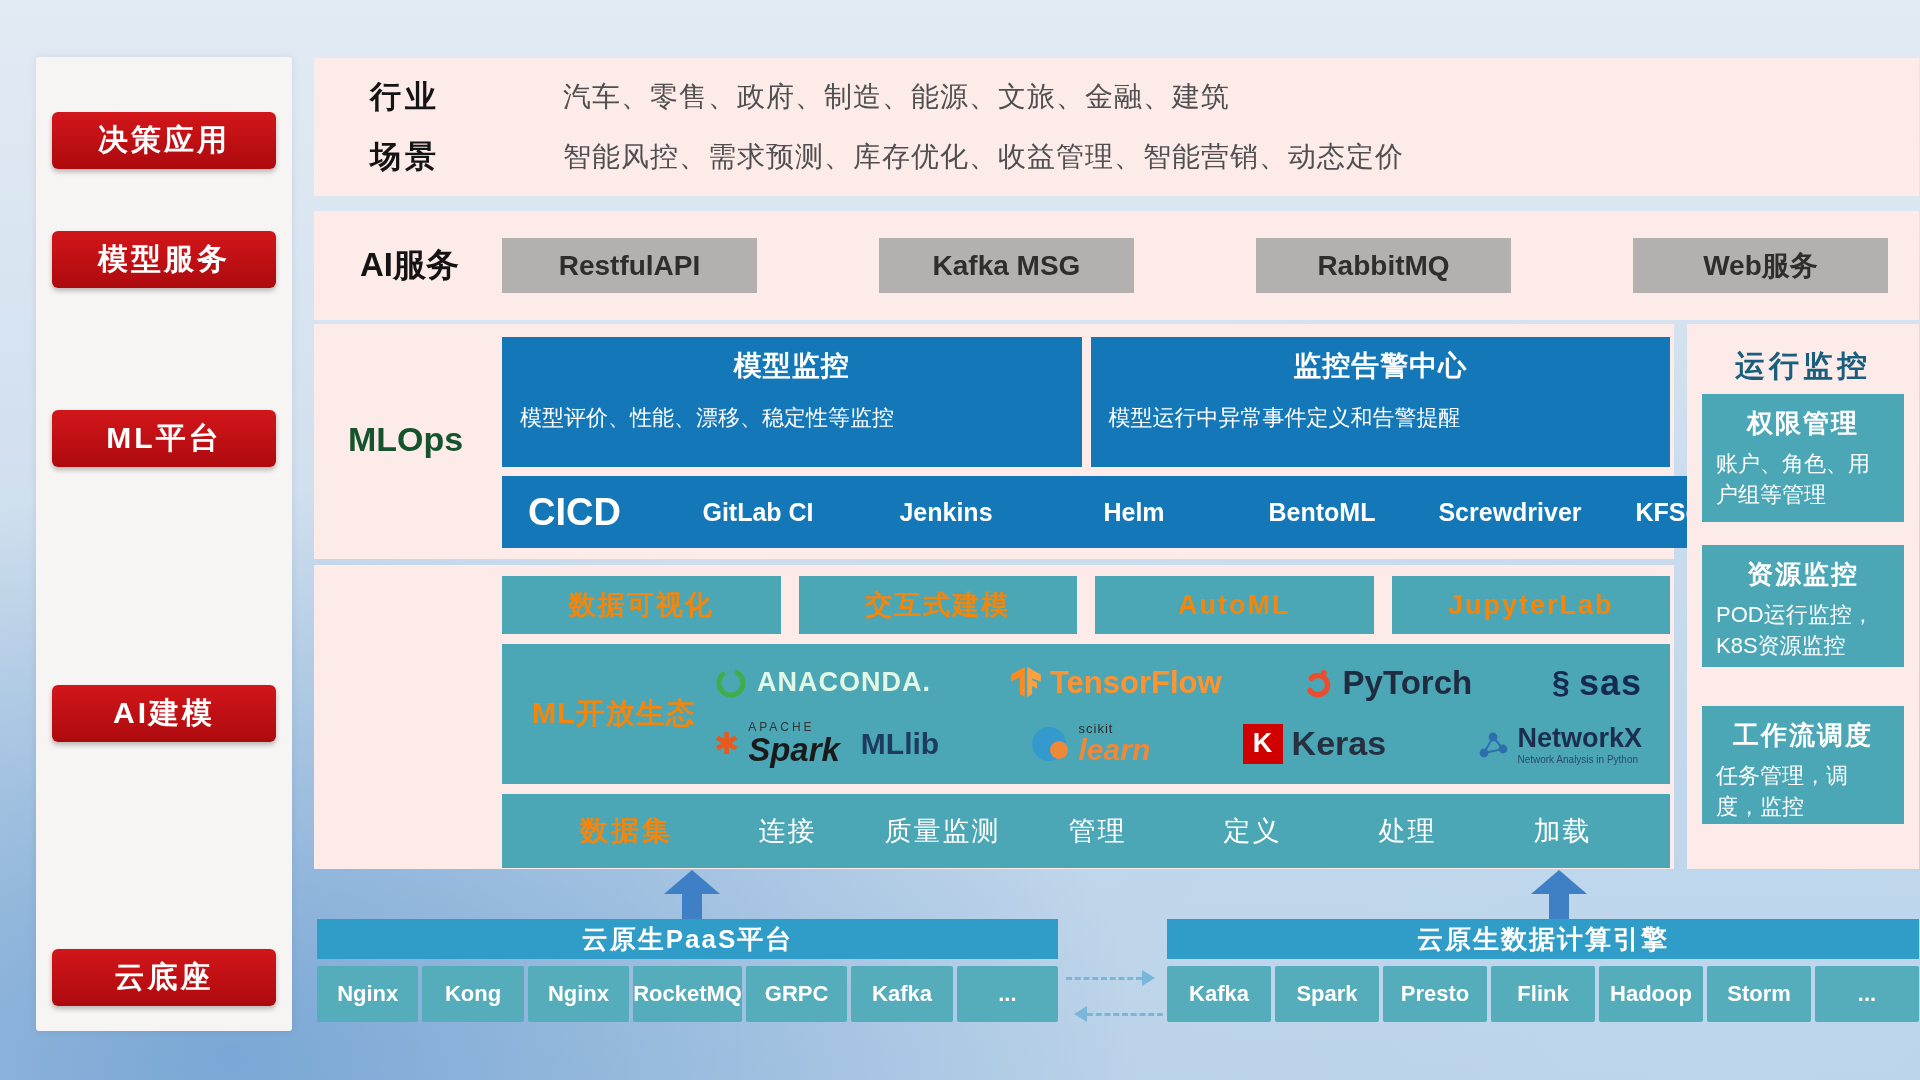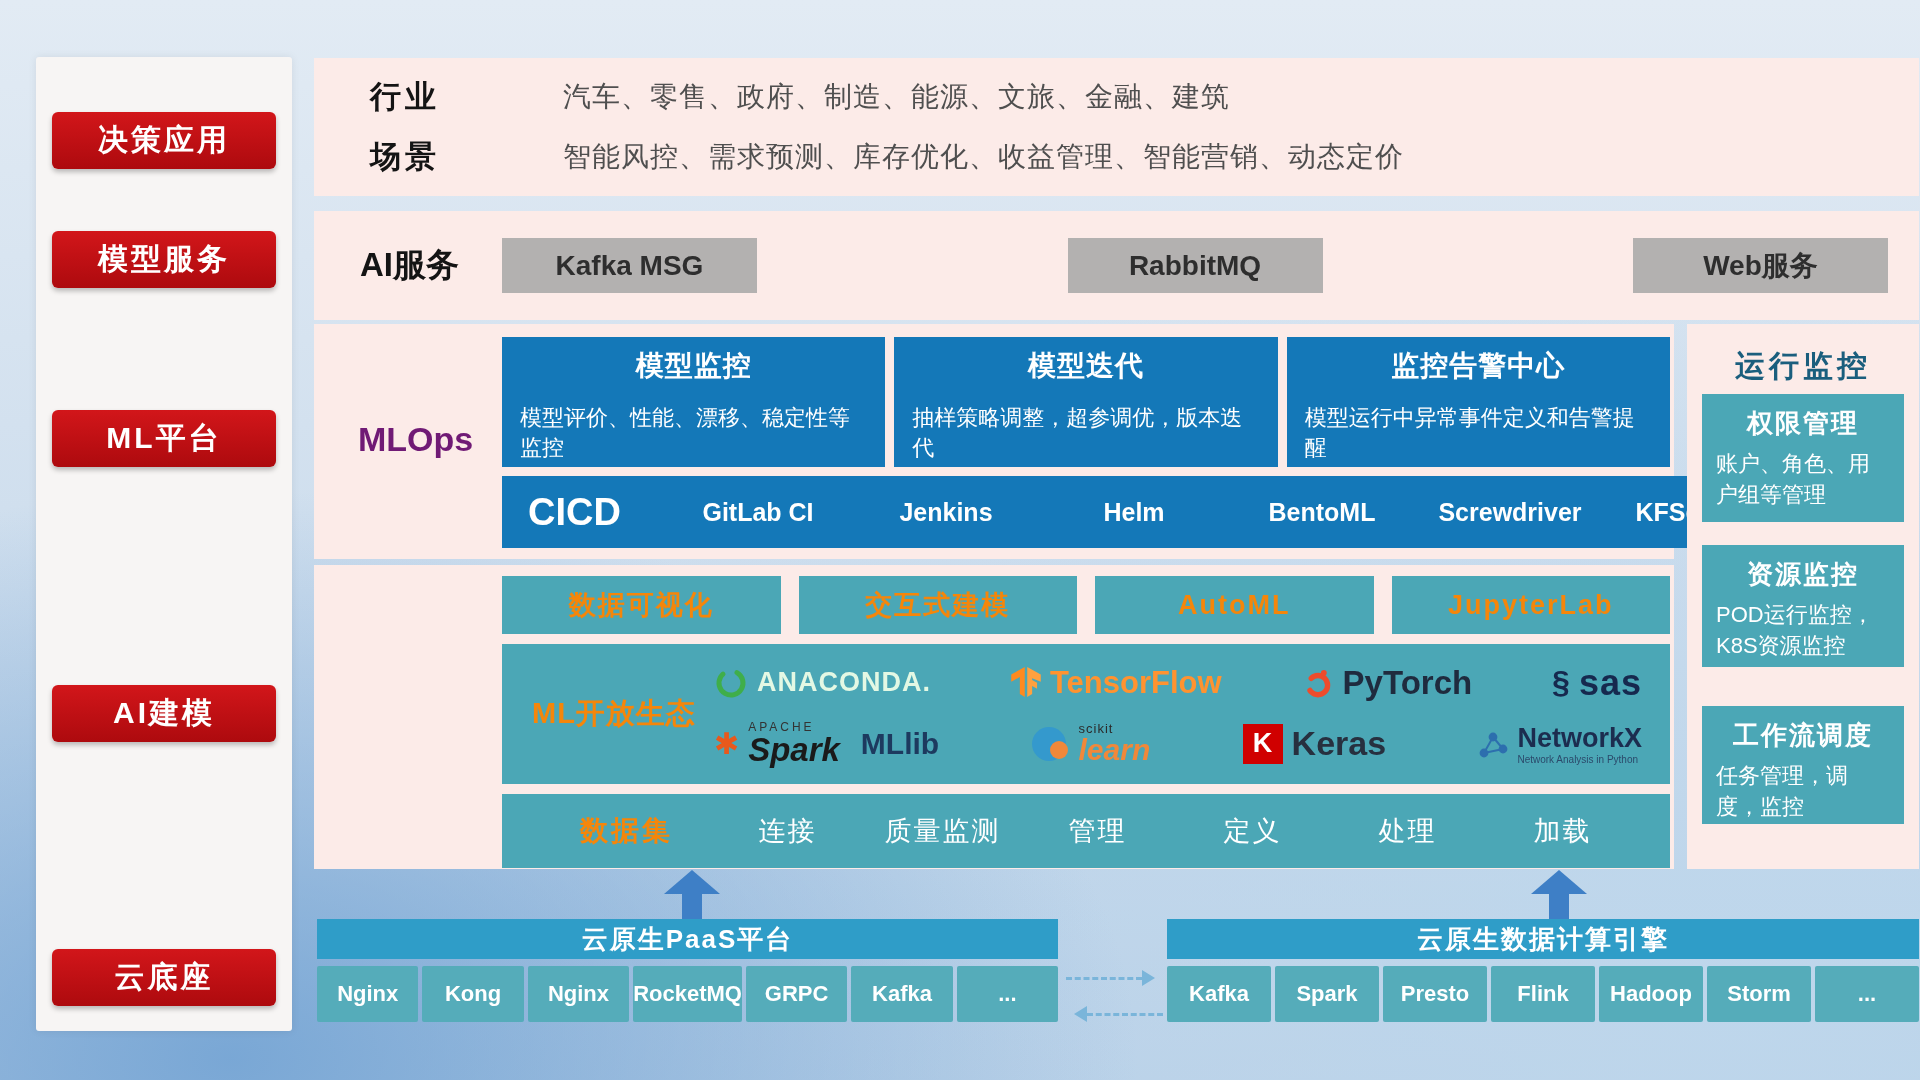--- a/index.html
+++ b/index.html
@@ -28,21 +28,21 @@
   .ind-text{font-size:28px;color:#4f4f4f;letter-spacing:1px;}
 
   
   .row-aiservice{left:314px;top:211px;width:1605px;height:109px;display:flex;align-items:center;padding-left:46px;box-sizing:border-box;}
   .ai-label{width:142px;font-size:33px;font-weight:bold;color:#141414;}
   .ai-btns{flex:1;display:flex;justify-content:space-between;margin-right:31px;}
   .gray-btn{width:255px;height:55px;background:#b3b1b0;color:#2e2e2e;font-size:28px;font-weight:bold;display:flex;align-items:center;justify-content:center;}
 
   
   .row-mlops{left:314px;top:324px;width:1360px;height:235px;}
-  .mlops-label{position:absolute;left:44px;top:96px;font-size:34px;font-weight:bold;color:#701a75;}
+  .mlops-label{position:absolute;left:34px;top:96px;font-size:34px;font-weight:bold;color:#14532d;}
   .mlops-cards{position:absolute;left:188px;top:13px;width:1168px;display:flex;gap:9px;}
   .blue-card{flex:1;height:130px;background:#1478b8;color:#fff;box-sizing:border-box;padding:10px 18px 0;}
   .card-title{text-align:center;font-size:28px;font-weight:bold;margin-bottom:18px;letter-spacing:1px;}
   .card-desc{font-size:22px;line-height:1.35;}
   .cicd-bar{position:absolute;left:188px;top:152px;width:1316px;height:72px;background:#1478b8;display:flex;align-items:center;color:#fff;box-sizing:border-box;padding:0 26px;}
   .cicd-label{font-size:38px;font-weight:bold;width:136px;}
   .cicd-item{flex:1;text-align:center;font-size:25px;font-weight:bold;line-height:1.05;}
 
   
   .row-mllab{left:314px;top:565px;width:1360px;height:304px;}
@@ -125,36 +125,33 @@
     </div>
     <div class="ind-line">
       <span class="ind-label">场景</span>
       <span class="ind-text">智能风控、需求预测、库存优化、收益管理、智能营销、动态定价</span>
     </div>
   </section>
 
   <section class="row row-aiservice">
     <div class="ai-label">AI服务</div>
     <div class="ai-btns">
+      <div class="gray-btn">RestfulAPI</div>
       <div class="gray-btn">Kafka MSG</div>
       <div class="gray-btn">RabbitMQ</div>
       <div class="gray-btn">Web服务</div>
     </div>
   </section>
 
   <section class="row row-mlops">
     <div class="mlops-label">MLOps</div>
     <div class="mlops-cards">
       <div class="blue-card">
         <div class="card-title">模型监控</div>
         <div class="card-desc">模型评价、性能、漂移、稳定性等监控</div>
-      </div>
-      <div class="blue-card">
-        <div class="card-title">模型迭代</div>
-        <div class="card-desc">抽样策略调整，超参调优，版本迭代</div>
       </div>
       <div class="blue-card">
         <div class="card-title">监控告警中心</div>
         <div class="card-desc">模型运行中异常事件定义和告警提醒</div>
       </div>
     </div>
     <div class="cicd-bar">
       <span class="cicd-label">CICD</span>
       <span class="cicd-item">GitLab CI</span>
       <span class="cicd-item">Jenkins</span>

